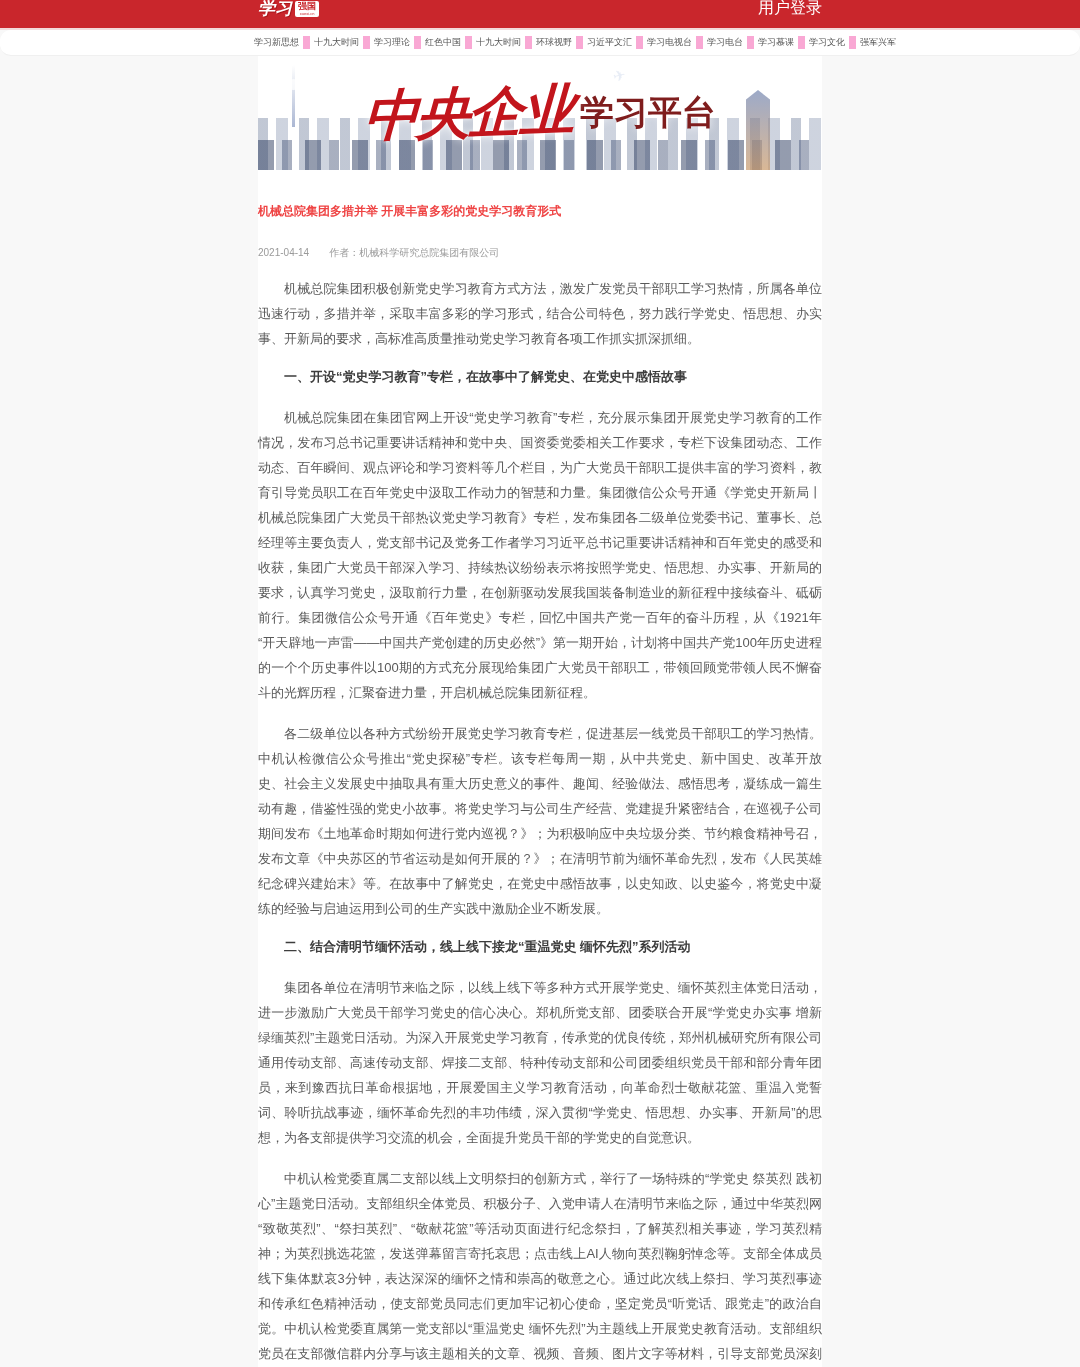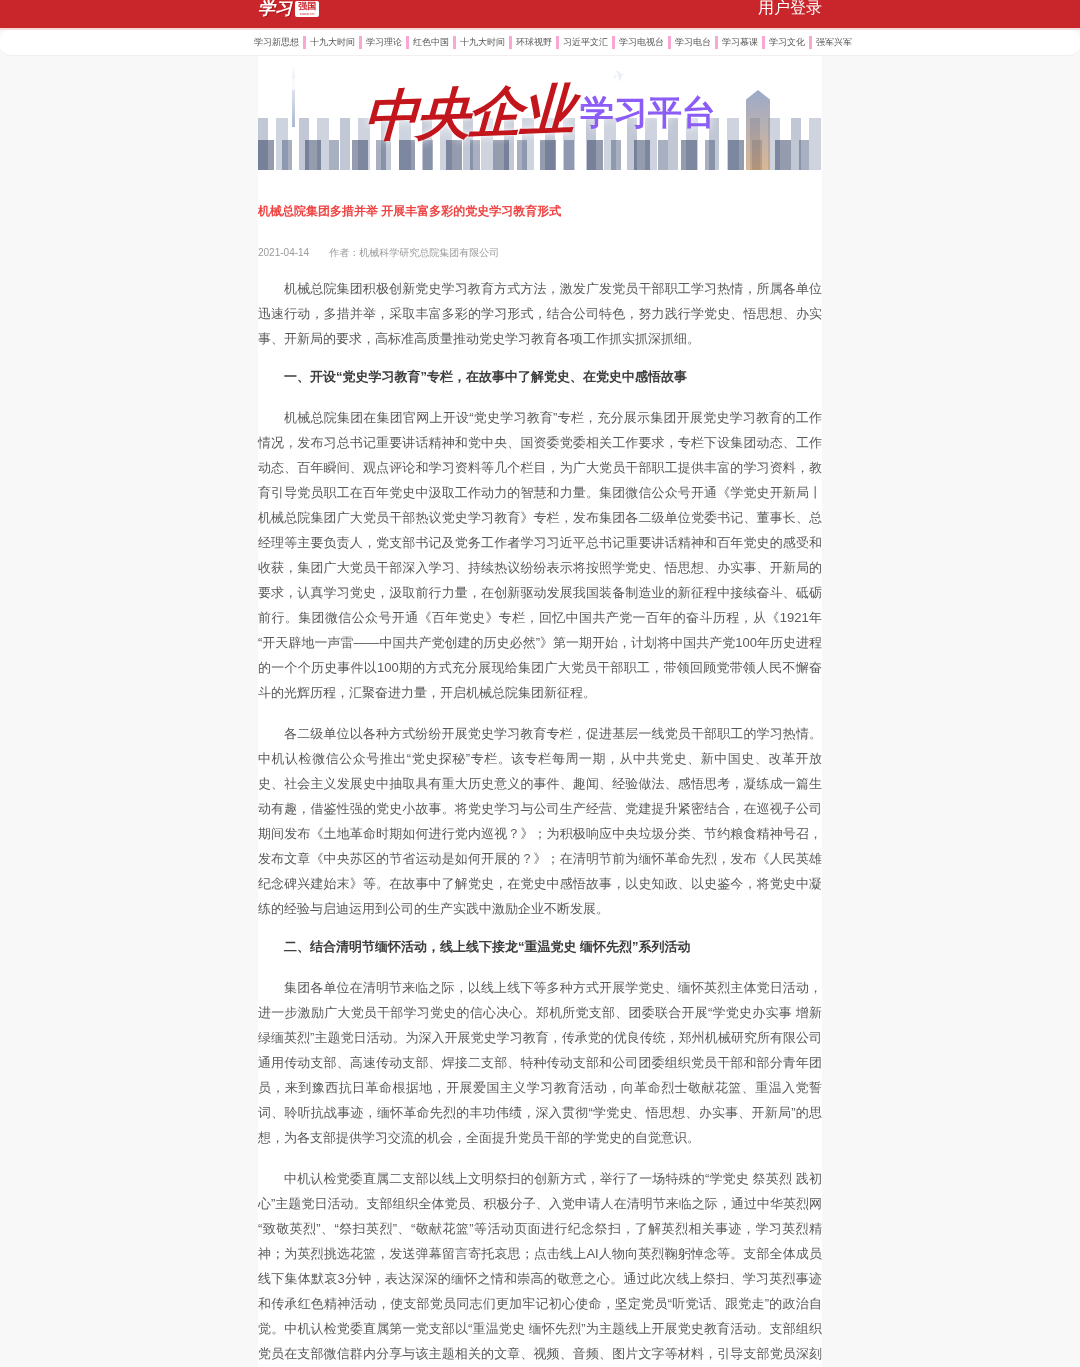--- a/index.html
+++ b/index.html
@@ -17,36 +17,36 @@
     display:flex; align-items:center; justify-content:space-between;
   }
   .logo { display:flex; align-items:center; cursor:pointer; }
   .logo-script {
     color:#fff; font-family:"DejaVu Serif",serif;
     font-style:italic; font-weight:bold; font-size:17px; line-height:1;
     text-shadow:1px 1px 0 rgba(120,0,0,.4); margin-right:3px;
   }
   .logo-box {
     background:#fff; border-radius:2px; padding:1px 3px;
-    display:inline-flex; flex-direction:column; align-items:flex-end; line-height:1;
+    display:inline-flex; flex-direction:column; align-items:flex-start; line-height:1;
   }
   .logo-box-main { color:#c9262c; font-weight:bold; font-size:9px; }
   .logo-box-sub  { color:#c9262c; font-size:5px; transform:scale(.8); }
   .login { color:#fff; font-size:16px; text-decoration:none; cursor:pointer; }
   
   .mainnav { background:#fff; border-bottom:1px solid #f0f0f0;border-radius:11px; }
   .mainnav-inner {
     width:580px; margin:0 auto; height:25px;
     display:flex; align-items:center;
   }
   .nav-item {
     font-size:9px; color:#555; text-decoration:none;
     padding:0 4px; white-space:nowrap; cursor:pointer;
   }
-  .nav-item + .nav-item { border-left:3px solid #f9a8d4; }
+  .nav-item + .nav-item { border-left:7px solid #f9a8d4; }
   
   .page { width:564px; margin:0 auto; background:#fff; padding-top:3px; }
   
   .banner {
     position:relative; width:564px; height:111px; overflow:hidden;
     background:
       radial-gradient(ellipse 55% 75% at 82% 100%, rgba(255,178,70,.95), rgba(255,178,70,0) 62%),
       radial-gradient(ellipse 45% 60% at 100% 25%, rgba(86,108,158,.55), rgba(86,108,158,0) 70%),
       radial-gradient(ellipse 45% 55% at 2% 15%, rgba(235,240,248,.85), rgba(235,240,248,0) 60%),
       linear-gradient(180deg,#8aa3c8 0%,#aebfd c 40%,#b6c7de 45%,#dde4ee 72%,#efe0cb 100%);
@@ -83,21 +83,21 @@
     position:absolute; top:50%; left:50%; transform:translate(-50%,-55%);
     display:flex; align-items:center; white-space:nowrap;
   }
   .b-callig {
     font-family:"DejaVu Serif",serif; font-weight:bold; font-style:italic;
     font-size:55px; line-height:1; color:#c2151c; letter-spacing:-3px;
     text-shadow:0 0 10px rgba(255,255,255,.95), 0 0 3px rgba(255,255,255,.8);
     transform:skewX(-4deg) rotate(-2deg);
   }
   .b-rest {
-    font-size:34px; font-weight:bold; color:#8b5cf6; margin-left:8px; line-height:1;
+    font-size:34px; font-weight:bold; color:#7f1d1d; margin-left:8px; line-height:1;
     text-shadow:0 0 8px rgba(255,255,255,.95);
   }
   
   .breadcrumb { margin:9px 0 0; font-size:10px; color:#aaa; }
   .breadcrumb a { color:#999; text-decoration:none; cursor:pointer; }
   .crumb-sep { margin:0 5px; color:#bbb; }
   
   .article { padding:0 0 40px; }
   .article-title {
     margin:33px 0 0; text-align:left;

